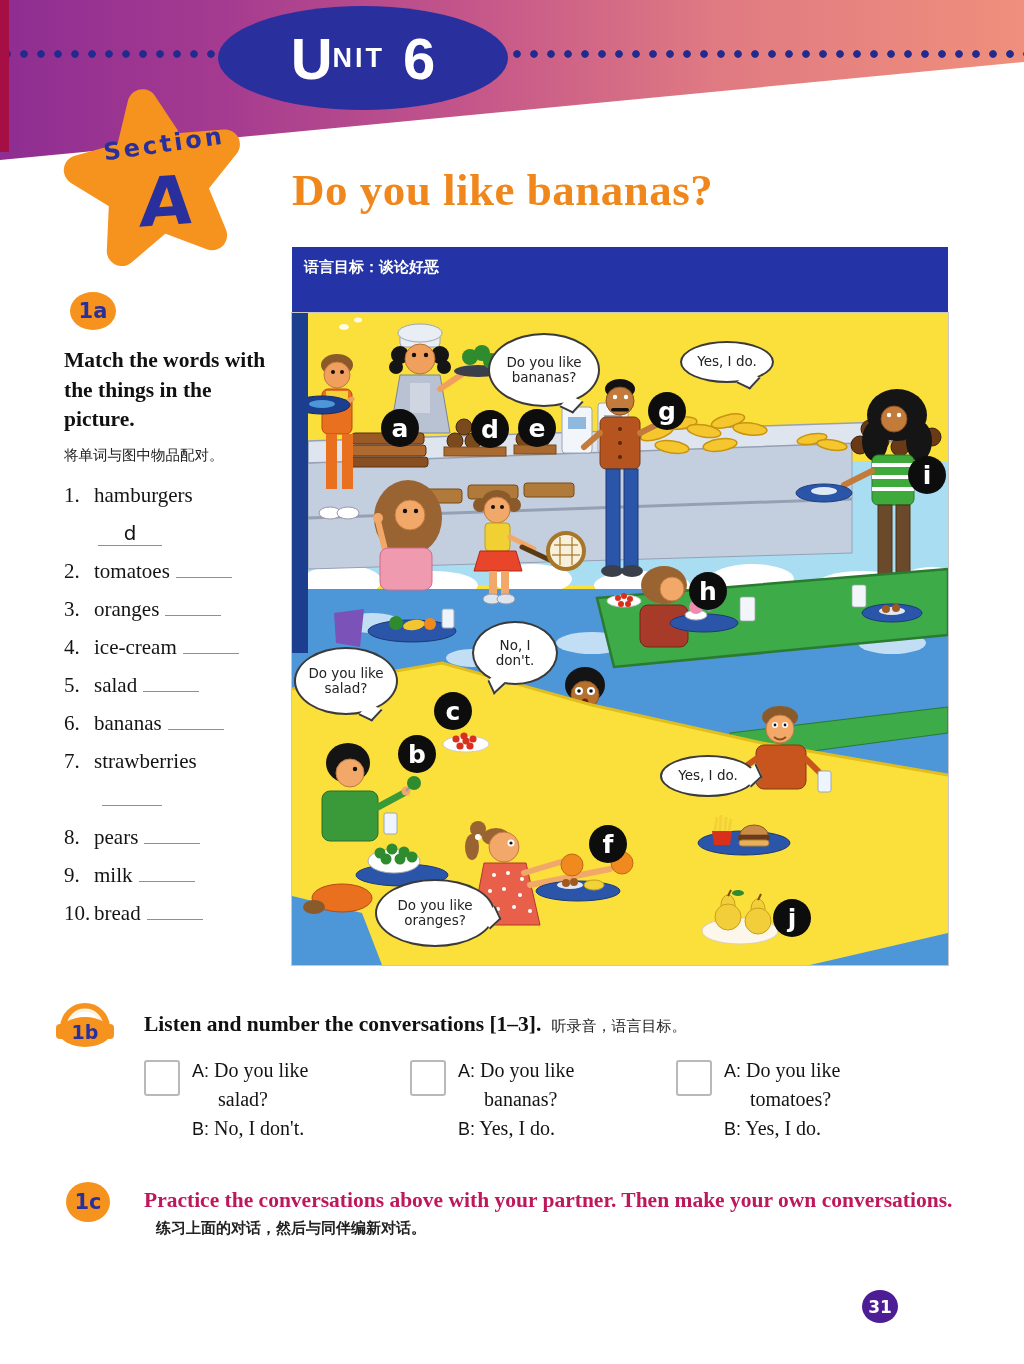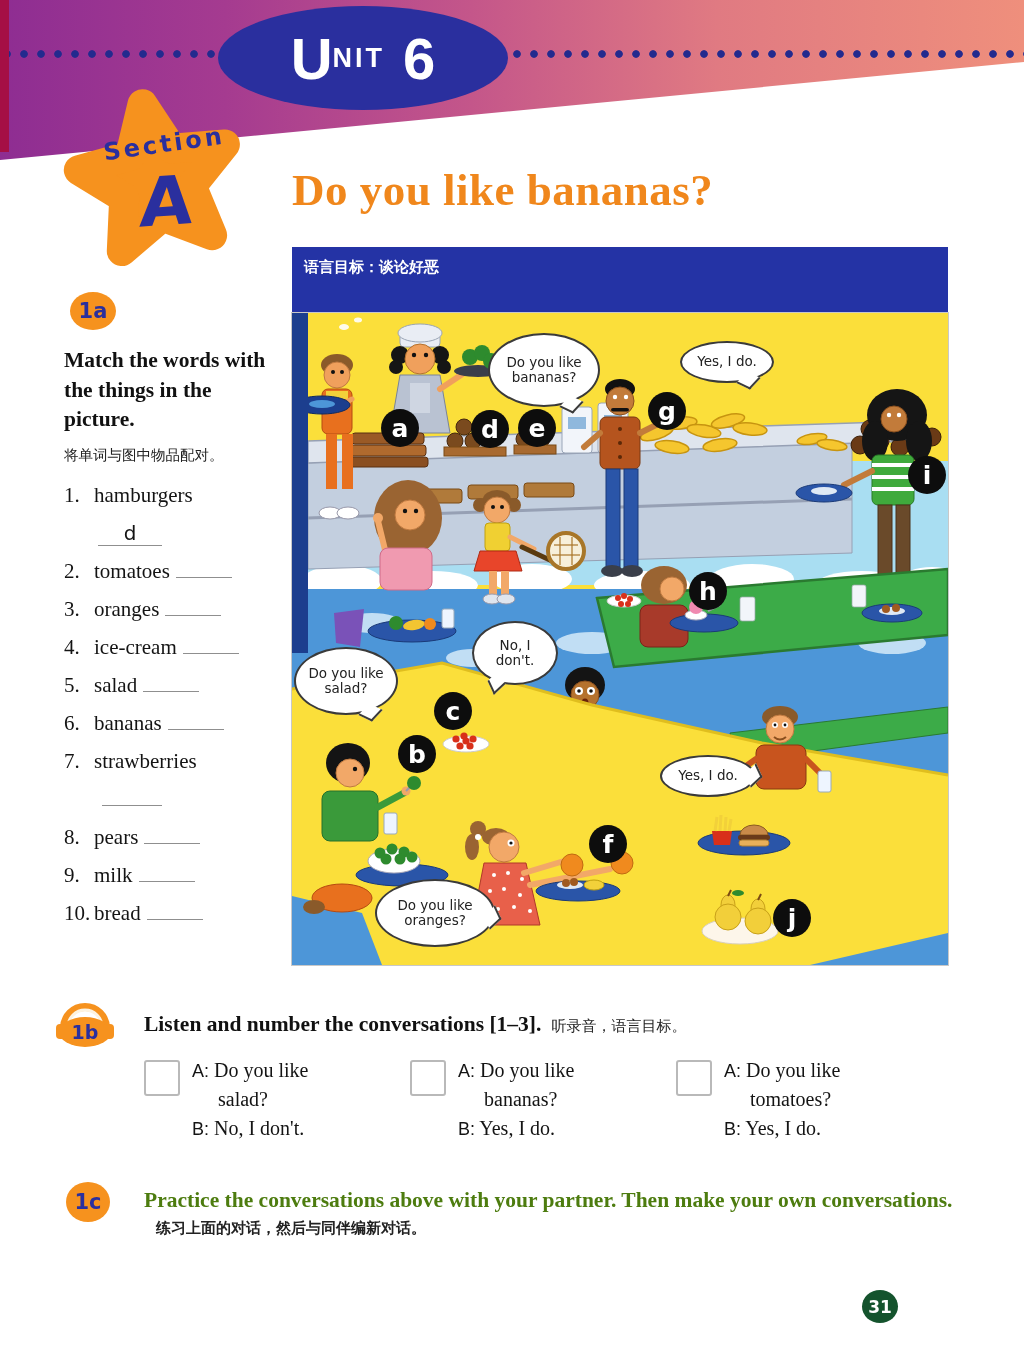--- a/index.html
+++ b/index.html
@@ -85,26 +85,26 @@
   .row-1b .zh{font-family:"DejaVu Sans",sans-serif;font-size:15px;color:#222;margin-left:6px;}
   .convo{position:absolute;top:1056px;width:250px;padding-left:48px;box-sizing:border-box;
     font-size:20px;line-height:1.45;color:#141414;}
   .convo .checkbox{position:absolute;left:0;top:4px;width:32px;height:32px;background:#fff;
     border:2px solid #b9b9b9;border-radius:3px;}
   .convo .indent{margin-left:26px;}
   .convo .speaker{font-family:"Liberation Sans",sans-serif;font-size:18px;}
 
   
   .row-1c{position:absolute;left:144px;top:1184px;width:816px;line-height:1.5;}
-  .row-1c .en{font-weight:bold;font-size:21.5px;color:#4d7c0f;}
+  .row-1c .en{font-weight:bold;font-size:21.5px;color:#be185d;}
   .row-1c .zh{font-family:"DejaVu Sans",sans-serif;font-size:15px;color:#222;margin-left:12px;font-weight:bold;}
 
   
   .page-num{position:absolute;left:862px;top:1290px;width:36px;height:33px;border-radius:50%;
-    background:#14532d;color:#fff;font-family:"DejaVu Sans",sans-serif;font-weight:bold;
+    background:#4c1d95;color:#fff;font-family:"DejaVu Sans",sans-serif;font-weight:bold;
     font-size:17px;display:flex;align-items:center;justify-content:center;}
 </style>
 </head>
 <body>
 
 <div class="banner"></div>
 <div class="dotline"></div>
 <div class="banner-edge"></div>
 <div class="unit-oval">
   <span class="unit-u">U</span>

